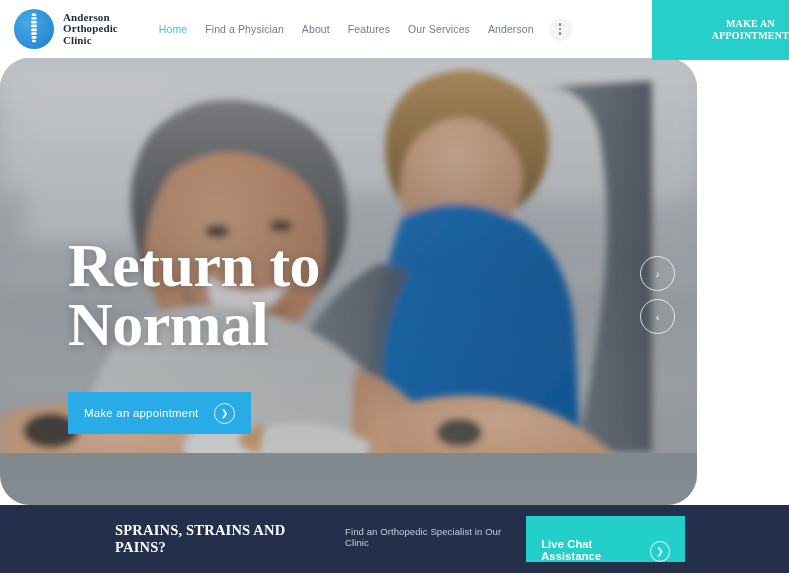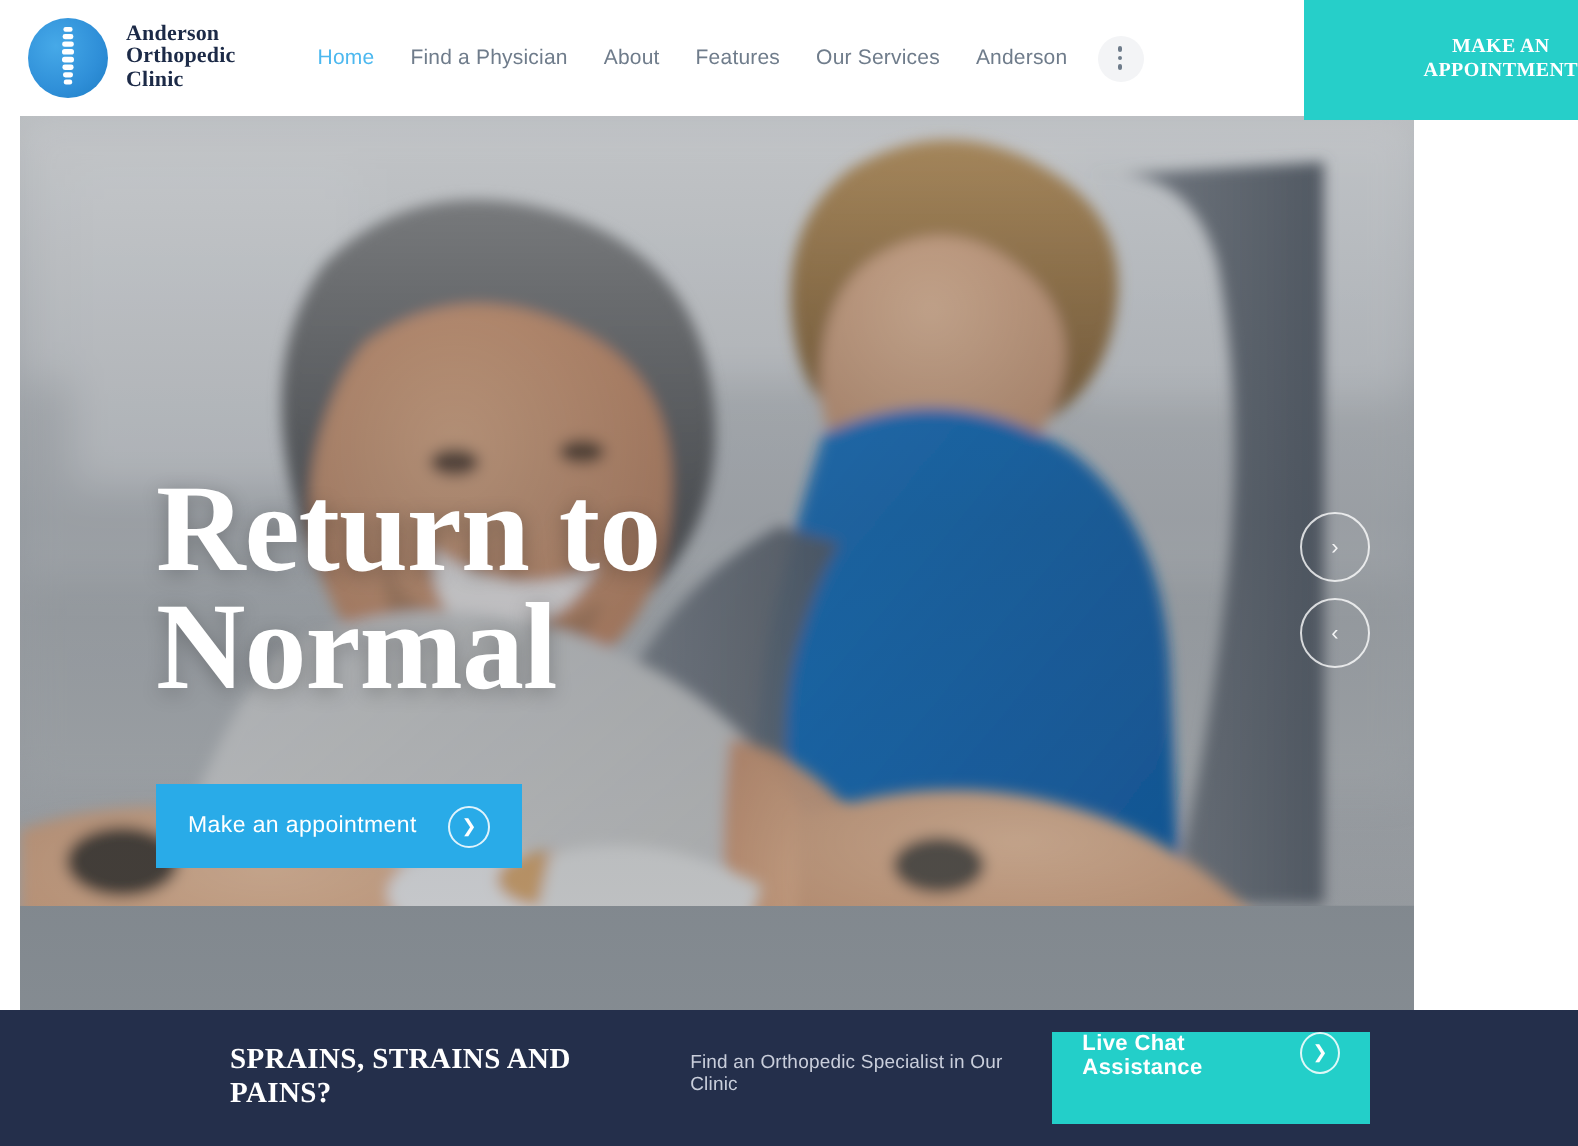--- a/index.html
+++ b/index.html
@@ -70,22 +70,22 @@
     cursor:pointer; z-index:31;
   }
   .appt-btn span {
     font-family:"Liberation Serif", serif; font-weight:bold;
     color:#ffffff; font-size:10px; line-height:12px;
     text-align:center; letter-spacing:.2px;
   }
 
   
   .hero {
-    position:absolute; top:58px; left:10px; width:697px; height:447px;
-    overflow:hidden; background:#9aa0a4;
+    position:absolute; top:58px; left:0; width:697px; height:447px;
+    overflow:hidden; background:#9aa0a4;border-radius:30px;
   }
   .hero-photo { position:absolute; inset:0; }
   .hero-overlay {
     position:absolute; inset:0;
     background:linear-gradient(to bottom, rgba(35,45,60,.18) 0%, rgba(35,45,60,.30) 45%, rgba(35,45,60,.18) 100%);
   }
 
   .hero-content {
     position:absolute; left:68px; top:178px; z-index:5;
   }
@@ -126,21 +126,21 @@
   }
   .bb-left { display:flex; align-items:baseline; margin-left:115px; }
   .bb-strong {
     font-family:"Liberation Serif", serif; font-weight:bold;
     color:#ffffff; font-size:14.5px; letter-spacing:.2px;
   }
   .bb-sub { color:#c9cedb; font-size:9.5px; margin-left:7px; letter-spacing:.1px; }
   .chat-btn {
     margin-left:auto; margin-right:104px;
     width:160px; height:46px; background:#23cfc9;
-    display:flex; align-items:flex-start; padding:0 15px; cursor:pointer;
+    display:flex; align-items:flex-end; padding:0 15px; cursor:pointer;
   }
   .chat-btn .lbl { color:#ffffff; font-size:11px; font-weight:bold; letter-spacing:.2px; }
 </style>
 </head>
 <body>
 
 <div class="header">
 
   <div class="brand">
     <div class="logo-mark">

